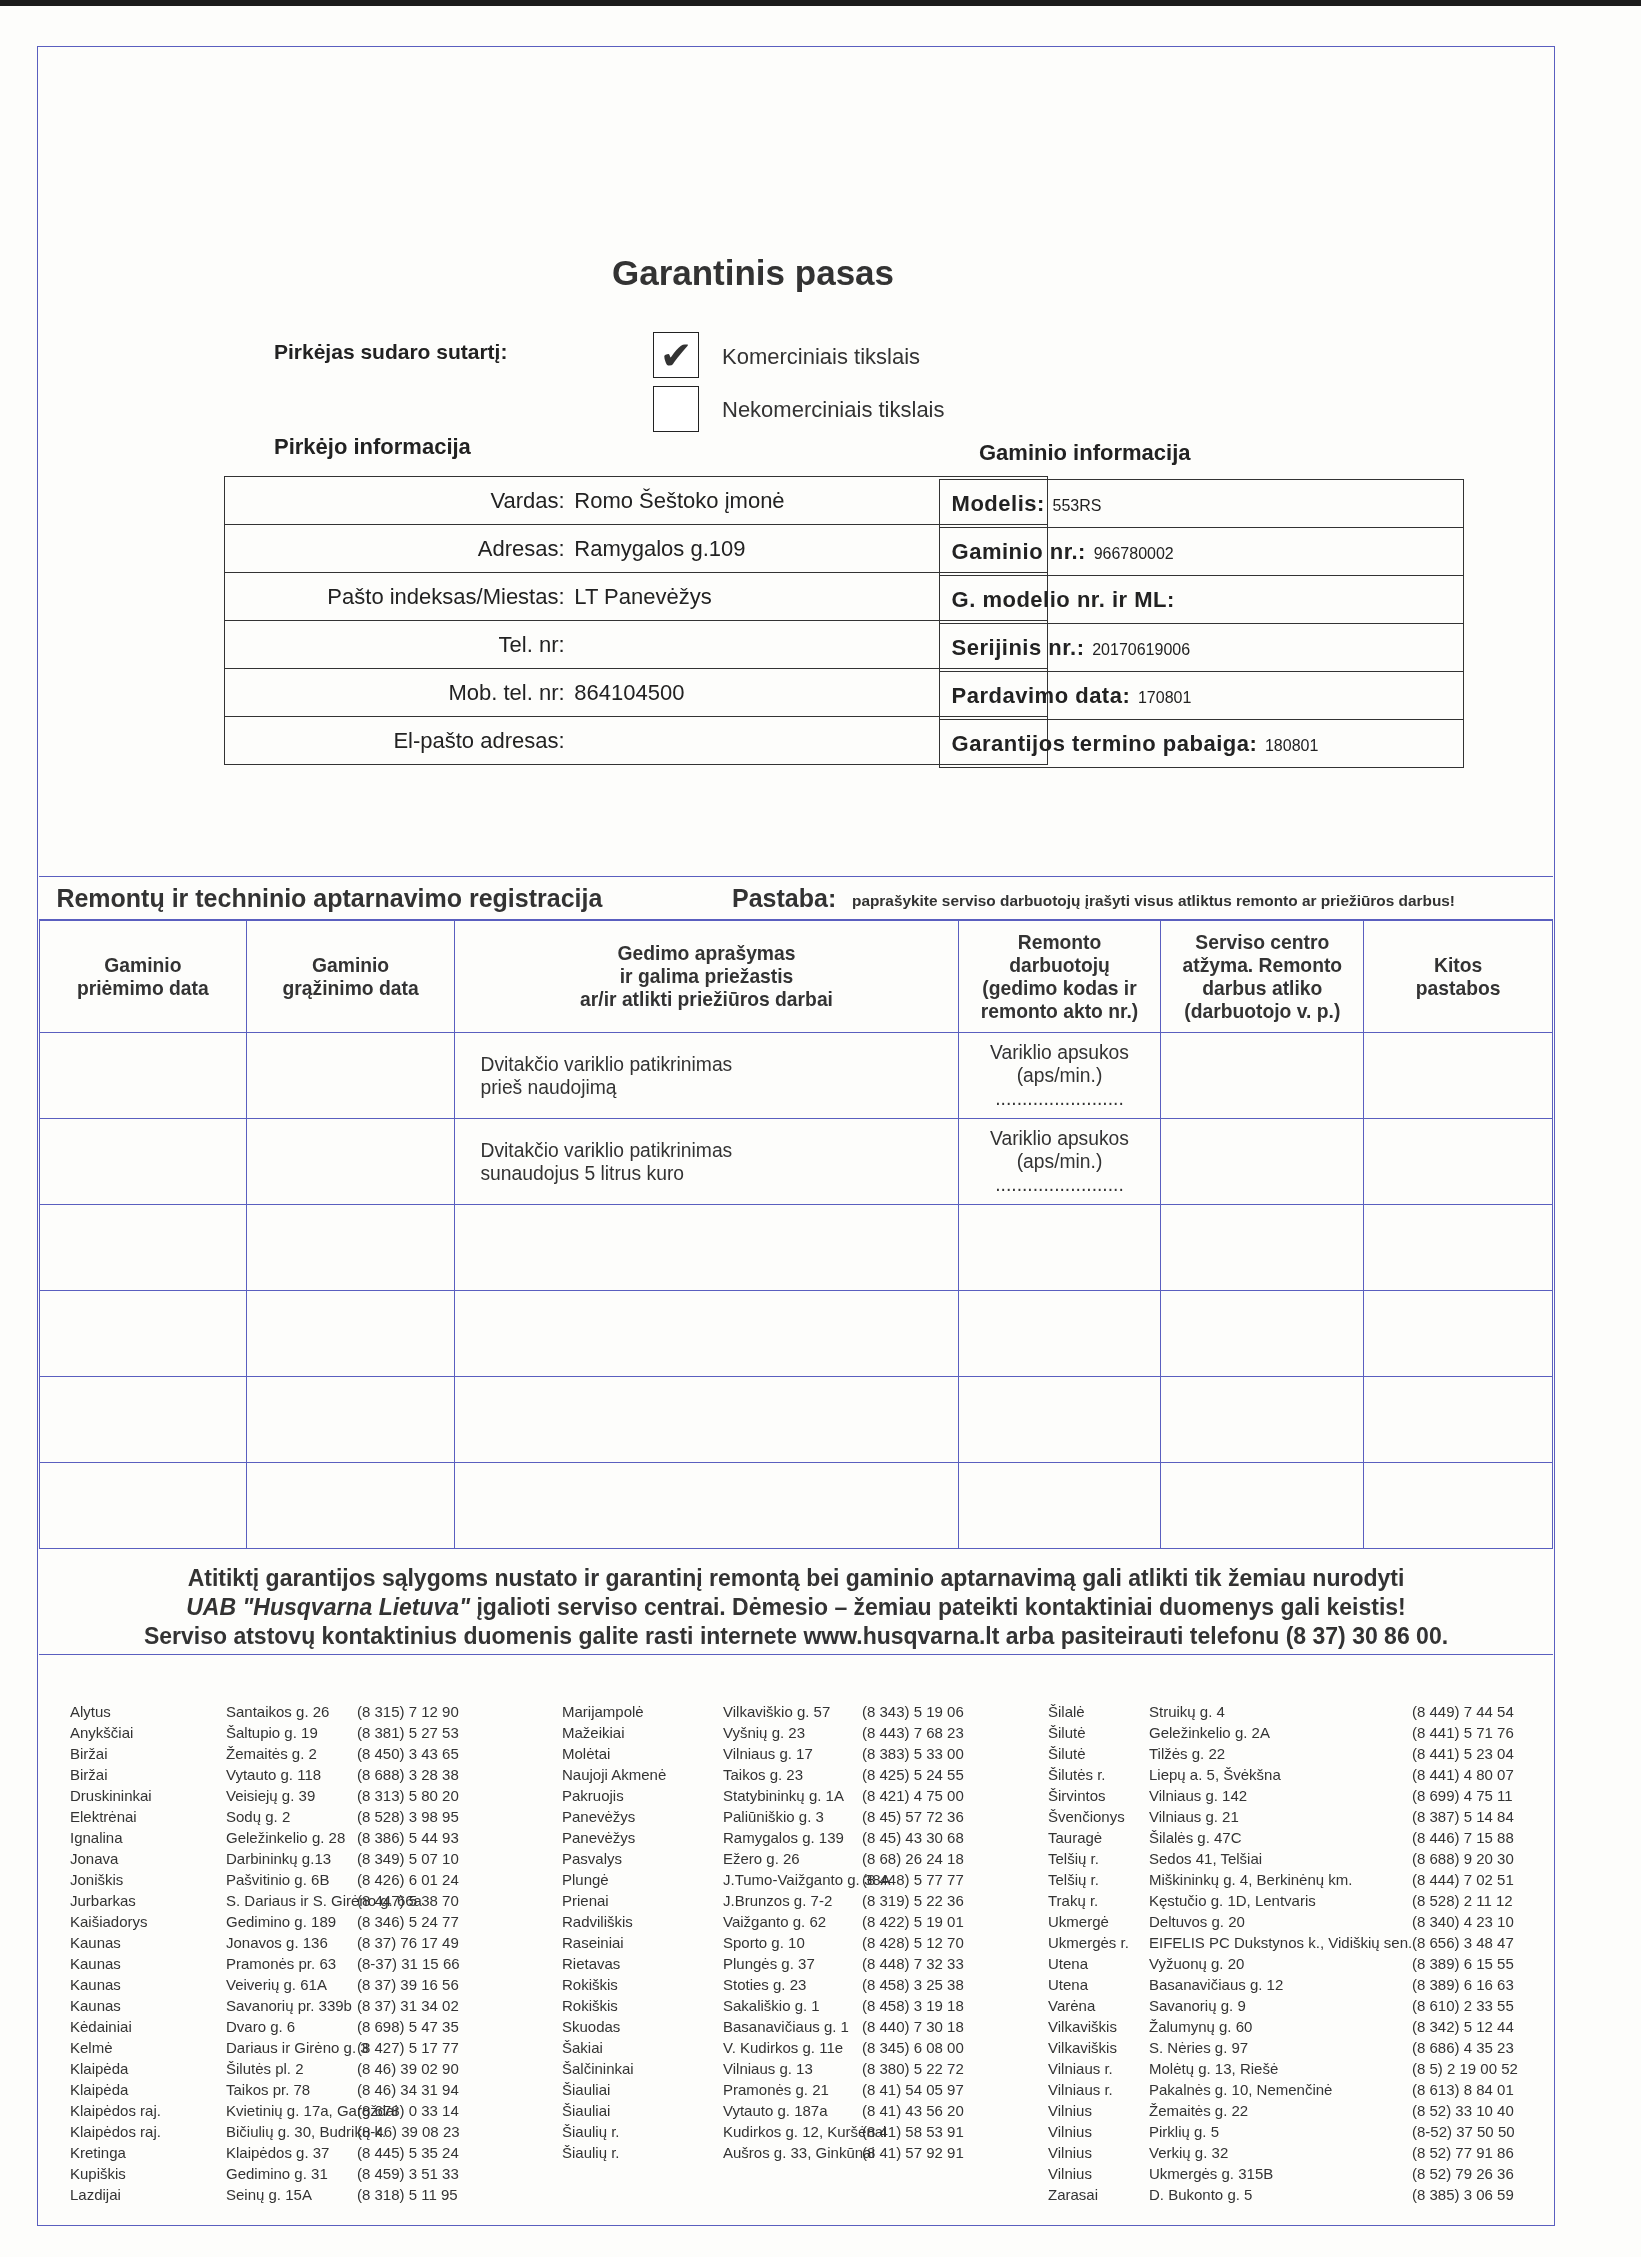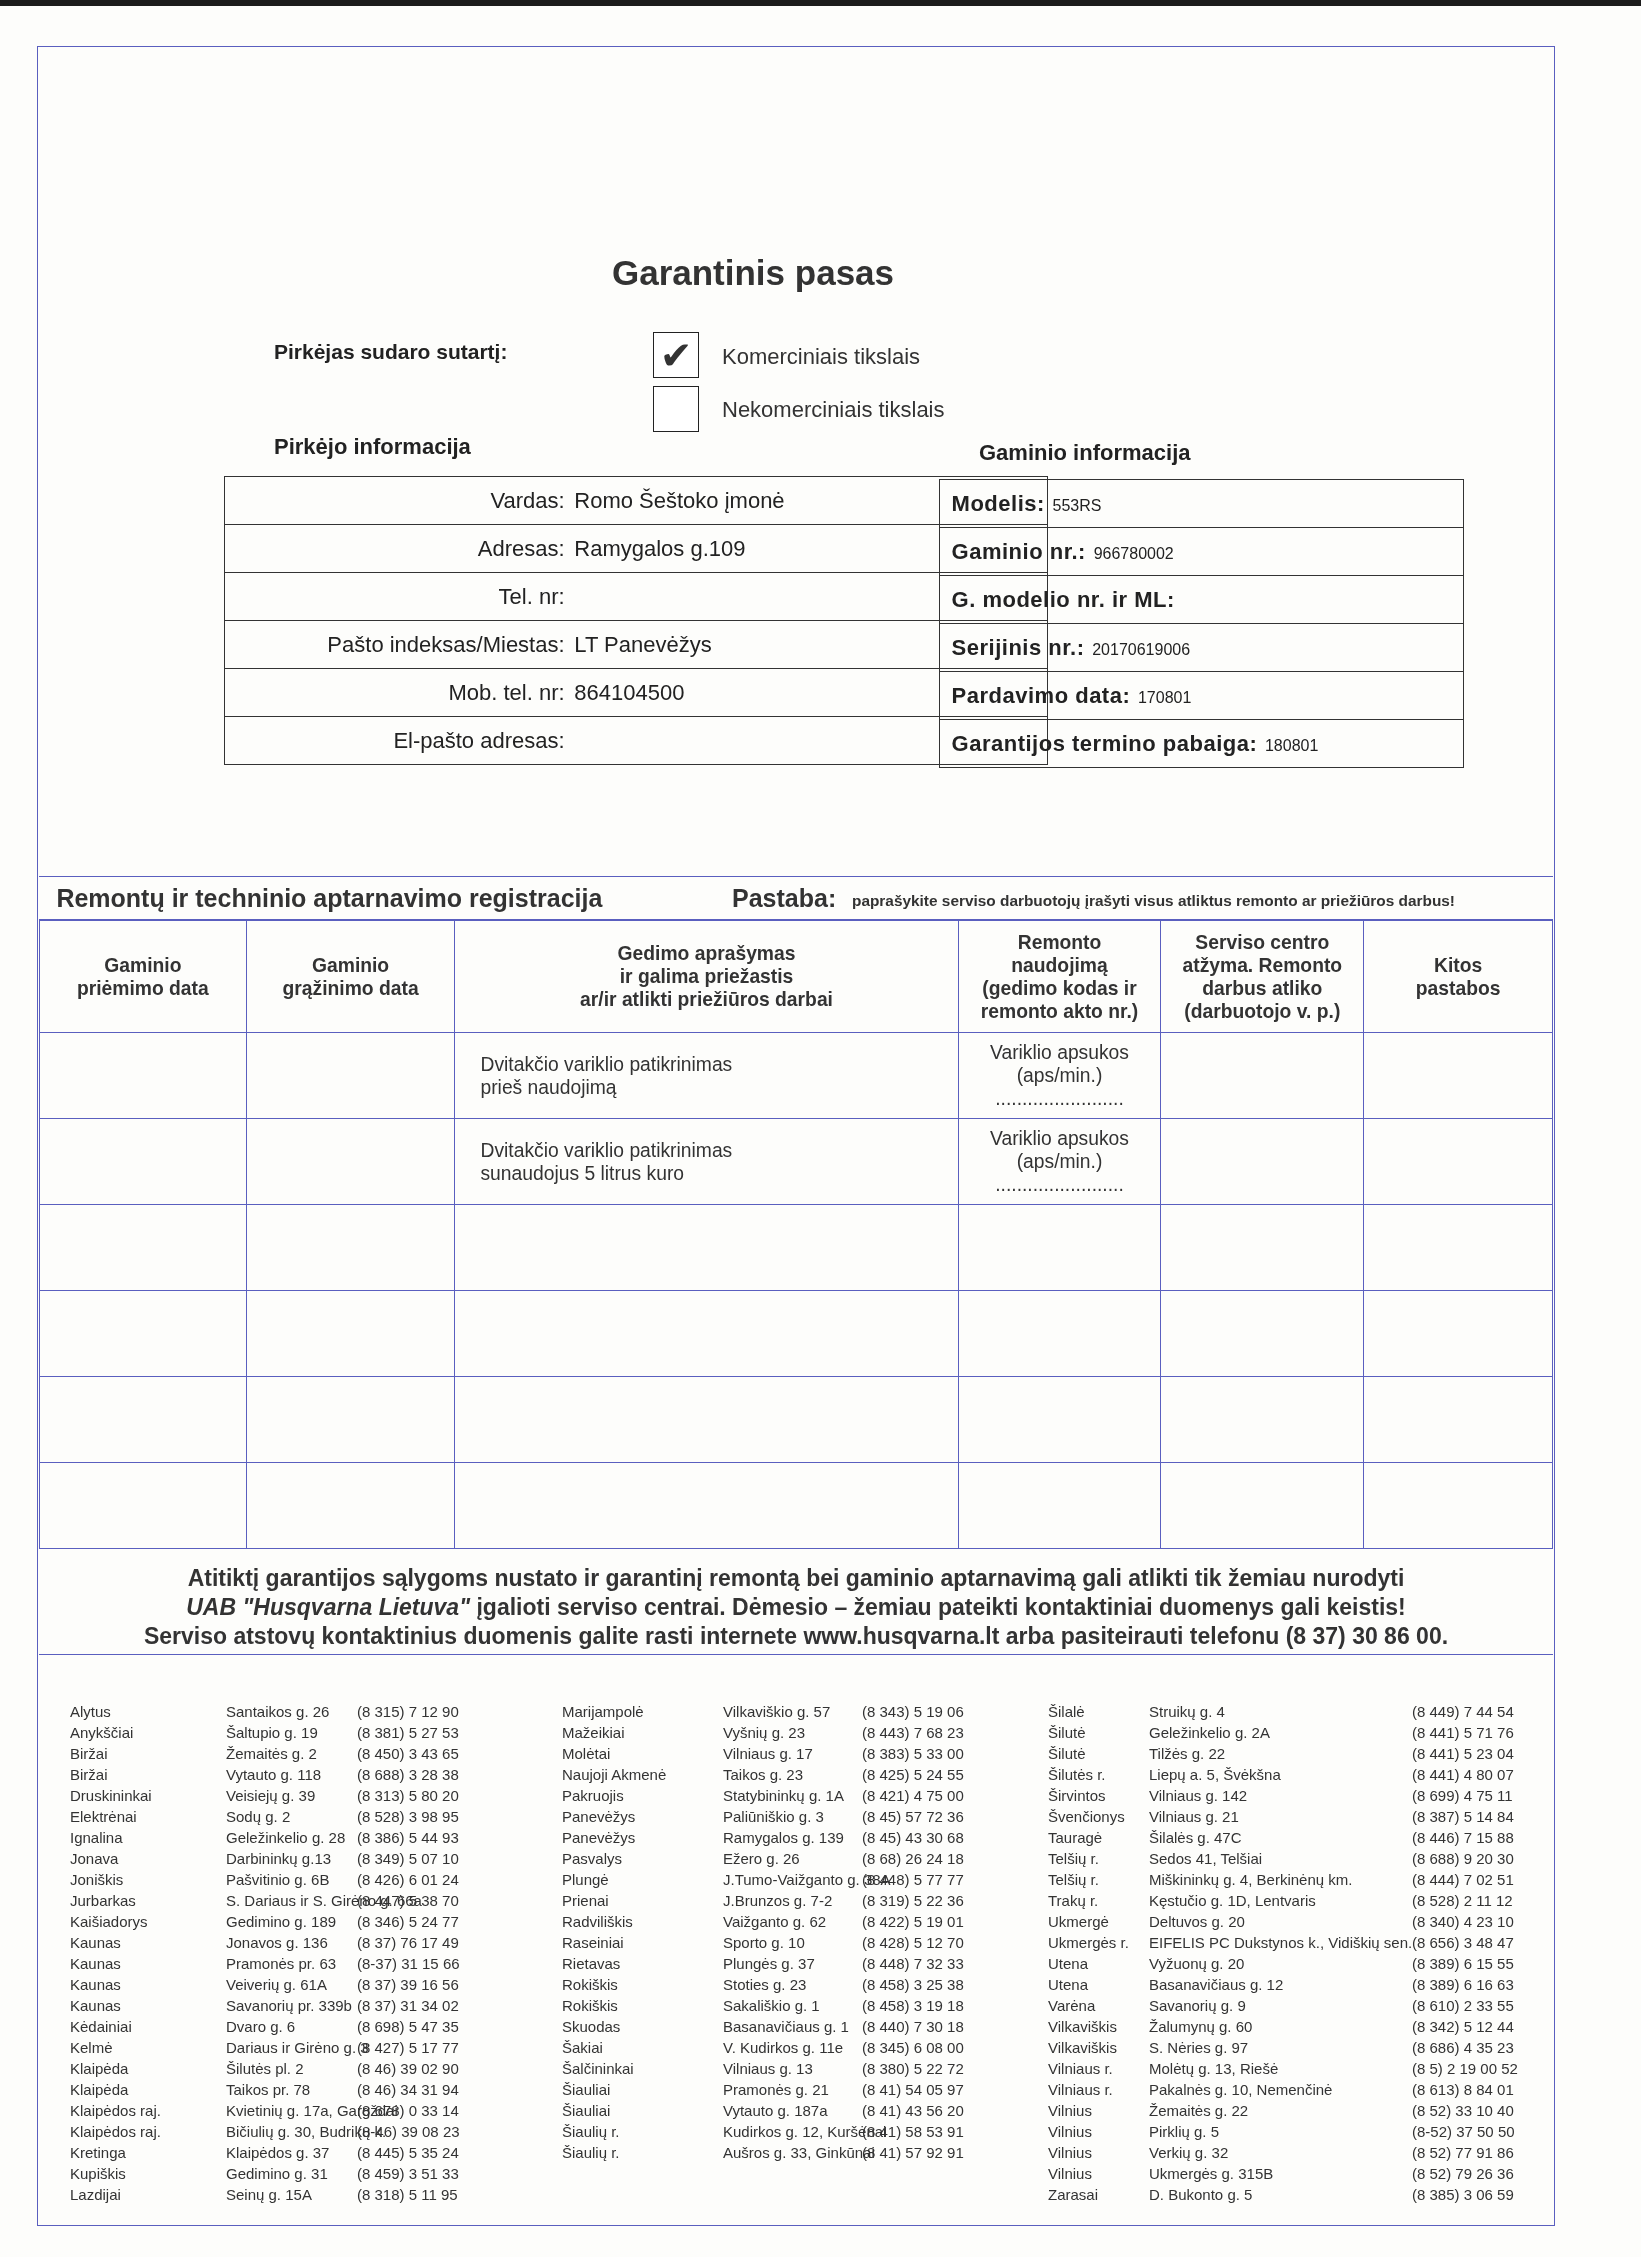--- a/index.html
+++ b/index.html
@@ -66,24 +66,24 @@
 
 <table class="info-table buyer" style="left:224px; top:476px; width:824px;">
   <tbody id="buyer-body">
       <tr>
         <td><span class="lbl">Vardas:</span><span class="val">Romo Šeštoko įmonė</span></td>
       </tr>
       <tr>
         <td><span class="lbl">Adresas:</span><span class="val">Ramygalos g.109</span></td>
       </tr>
       <tr>
+        <td><span class="lbl">Pašto indeksas/Miestas:</span><span class="val">LT Panevėžys</span></td>
+      </tr>
+      <tr>
         <td><span class="lbl">Tel. nr:</span><span class="val"></span></td>
-      </tr>
-      <tr>
-        <td><span class="lbl">Pašto indeksas/Miestas:</span><span class="val">LT Panevėžys</span></td>
       </tr>
       <tr>
         <td><span class="lbl">Mob. tel. nr:</span><span class="val">864104500</span></td>
       </tr>
       <tr>
         <td><span class="lbl">El-pašto adresas:</span><span class="val"></span></td>
       </tr>
     </tbody>
 </table>
 <table class="info-table prod" style="left:939px; top:479px; width:525px;">
@@ -134,21 +134,21 @@
           <div>Gaminio</div>
           <div>grąžinimo data</div>
         </th>
         <th>
           <div>Gedimo aprašymas</div>
           <div>ir galima priežastis</div>
           <div>ar/ir atlikti priežiūros darbai</div>
         </th>
         <th>
           <div>Remonto</div>
-          <div>naudojimą</div>
+          <div>darbuotojų</div>
           <div>(gedimo kodas ir</div>
           <div>remonto akto nr.)</div>
         </th>
         <th>
           <div>Serviso centro</div>
           <div>atžyma. Remonto</div>
           <div>darbus atliko</div>
           <div>(darbuotojo v. p.)</div>
         </th>
         <th>

